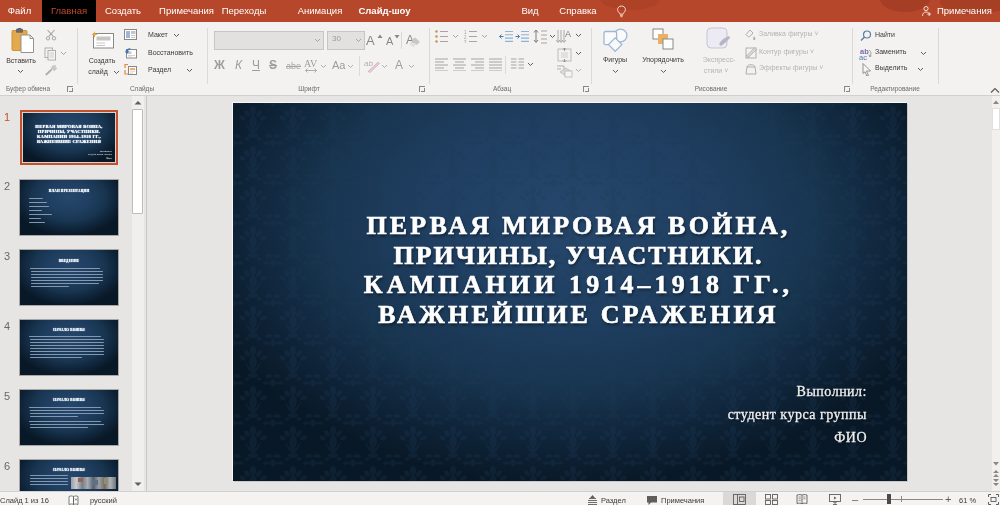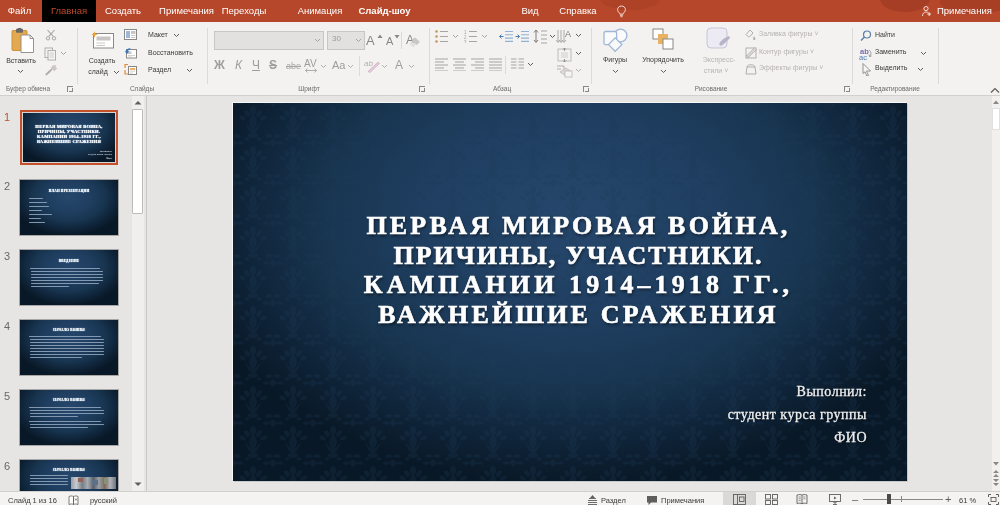--- a/index.html
+++ b/index.html
@@ -155,21 +155,21 @@
   <div class="abs" style="left:406px;top:11px;font-size:12px;color:#8a8886;">A</div>
   <svg class="abs" style="left:410px;top:15px;" width="12" height="10" viewBox="0 0 12 10">
       <rect x="2.5" y="2" width="7" height="4.5" rx="0.5" transform="rotate(40 6 4)" fill="#c9c7c5"></rect>
       <rect x="0.5" y="5.5" width="4.5" height="3" rx="0.5" transform="rotate(40 2.5 7)" fill="#e7e5e3" stroke="#c9c7c5" stroke-width="0.5"></rect>
     </svg>
   <div class="abs" style="left:214px;top:36px;font-size:12px;font-weight:bold;color:#9f9d9a;letter-spacing:0;">Ж</div>
   <div class="abs" style="left:235px;top:36px;font-size:12px;font-style:italic;color:#9f9d9a;">К</div>
   <div class="abs" style="left:252px;top:36px;font-size:12px;text-decoration:underline;color:#9f9d9a;">Ч</div>
   <div class="abs" style="left:269px;top:36px;font-size:12px;font-weight:bold;text-decoration:line-through;color:#9f9d9a;">S</div>
   <div class="abs" style="left:286px;top:39px;font-size:9px;text-decoration:line-through;color:#a7a5a2;">abе</div>
-  <div class="abs" style="left:304px;top:36px;font-size:10px;color:#9f9d9a;">AV</div>
+  <div class="abs" style="left:304px;top:36px;font-size:10px;color:#9f9d9a;font-family:Liberation Serif, serif;">AV</div>
   <svg class="abs" style="left:305px;top:46px;" width="12" height="5" viewBox="0 0 12 5">
       <path d="M0.5 2.5 L11.5 2.5 M2.5 0.5 L0.5 2.5 L2.5 4.5 M9.5 0.5 L11.5 2.5 L9.5 4.5" stroke="#a7a5a2" stroke-width="0.9" fill="none"></path>
     </svg>
   <svg class="abs" style="left:320px;top:42px;" width="7" height="5" viewBox="0 0 7 5">
       <path d="M1 1 L3.5 3.5 L6 1" stroke="#b1afac" stroke-width="1" fill="none"></path>
     </svg>
   <div class="abs" style="left:332px;top:37px;font-size:11px;color:#9f9d9a;">Aa</div>
   <svg class="abs" style="left:347px;top:42px;" width="7" height="5" viewBox="0 0 7 5">
       <path d="M1 1 L3.5 3.5 L6 1" stroke="#b1afac" stroke-width="1" fill="none"></path>
     </svg>
@@ -455,21 +455,21 @@
       <path d="M0 0 L3 3.5 L6 0 Z" fill="#8a8886"></path>
     </svg>
   <svg class="abs" style="left:993px;top:374px;" width="6" height="7" viewBox="0 0 6 7">
       <path d="M0 3 L3 0 L6 3 Z M0 7 L3 4 L6 7 Z" fill="#8a8886"></path>
     </svg>
   <svg class="abs" style="left:993px;top:383px;" width="6" height="7" viewBox="0 0 6 7">
       <path d="M0 0 L3 3 L6 0 Z M0 4 L3 7 L6 4 Z" fill="#8a8886"></path>
     </svg>
 </div>
 <div id="statusbar">
-  <div class="abs" style="left:8px;top:4px;">Слайд 1 из 16</div>
+  <div class="abs" style="left:0;top:4px;">Слайд 1 из 16</div>
   <svg class="abs" style="left:68px;top:2.5px;" width="12" height="11" viewBox="0 0 12 11">
       <path d="M1 1.5 C2.5 0.8 4 0.8 5.5 1.5 L5.5 9.5 C4 8.8 2.5 8.8 1 9.5 Z M5.5 1.5 C7 0.8 8.5 0.8 10 1.5 L10 9.5 C8.5 8.8 7 8.8 5.5 9.5 Z" fill="#fdfdfd" stroke="#605e5c" stroke-width="0.8"></path>
       <path d="M7 3.5 L9 5.5 M9 3.5 L7 5.5" stroke="#605e5c" stroke-width="0.8"></path>
     </svg>
   <div class="abs" style="left:90px;top:4px;">русский</div>
   <svg class="abs" style="left:587px;top:2.5px;" width="11" height="10" viewBox="0 0 11 10">
       <path d="M2 3.5 L9 3.5 M1 5.5 L10 5.5 M1 7.5 L10 7.5 M1 9.5 L10 9.5" stroke="#605e5c" stroke-width="0.9"></path>
       <path d="M5.5 0 L8 3 L3 3 Z" fill="#605e5c"></path>
     </svg>
   <div class="abs" style="left:601px;top:4px;">Раздел</div>

